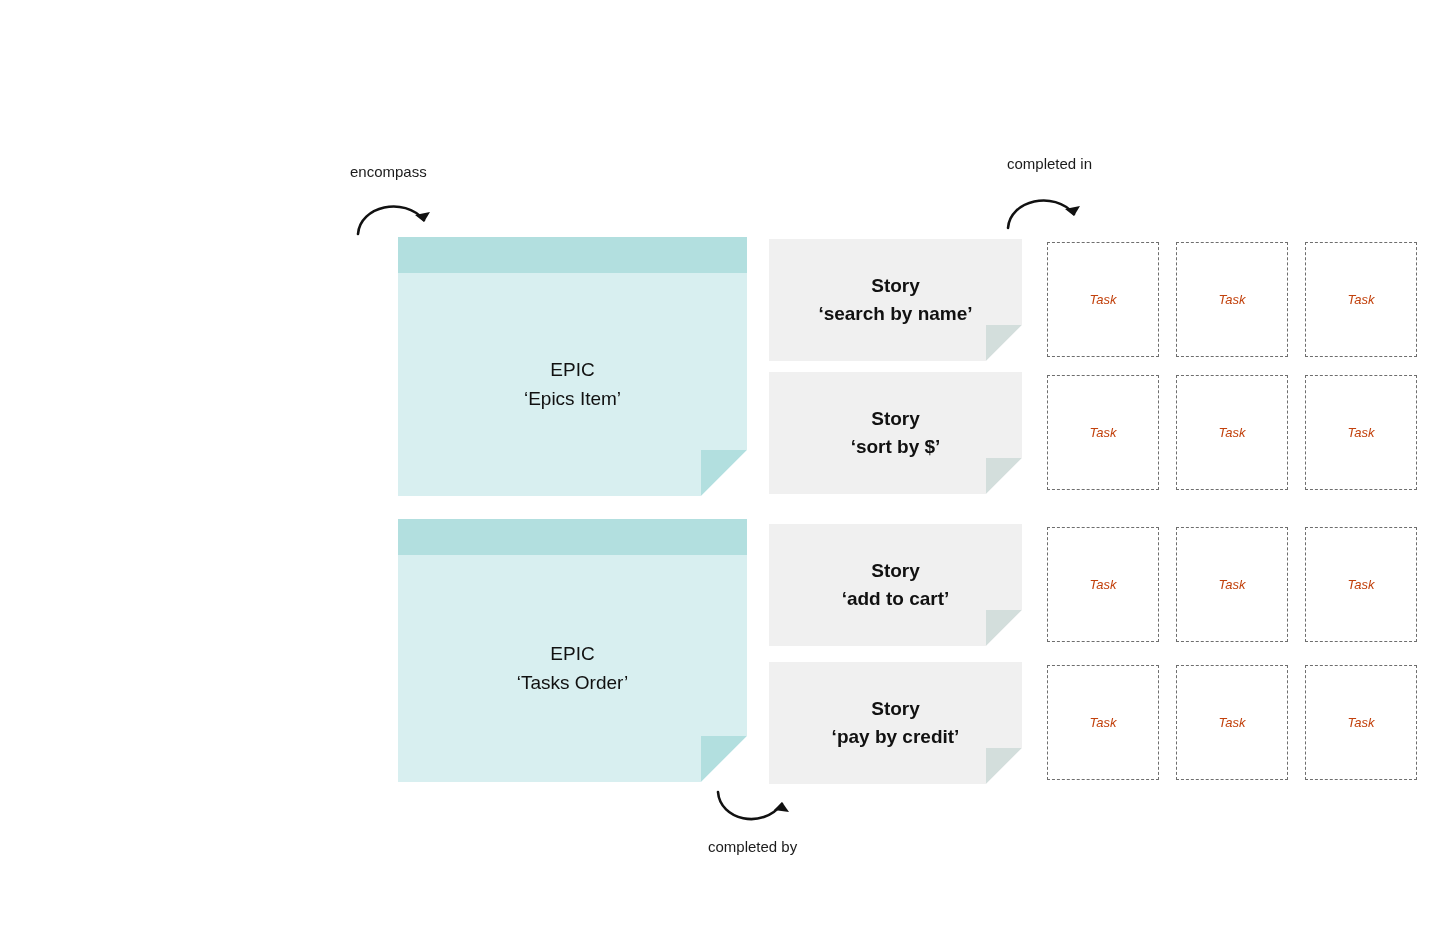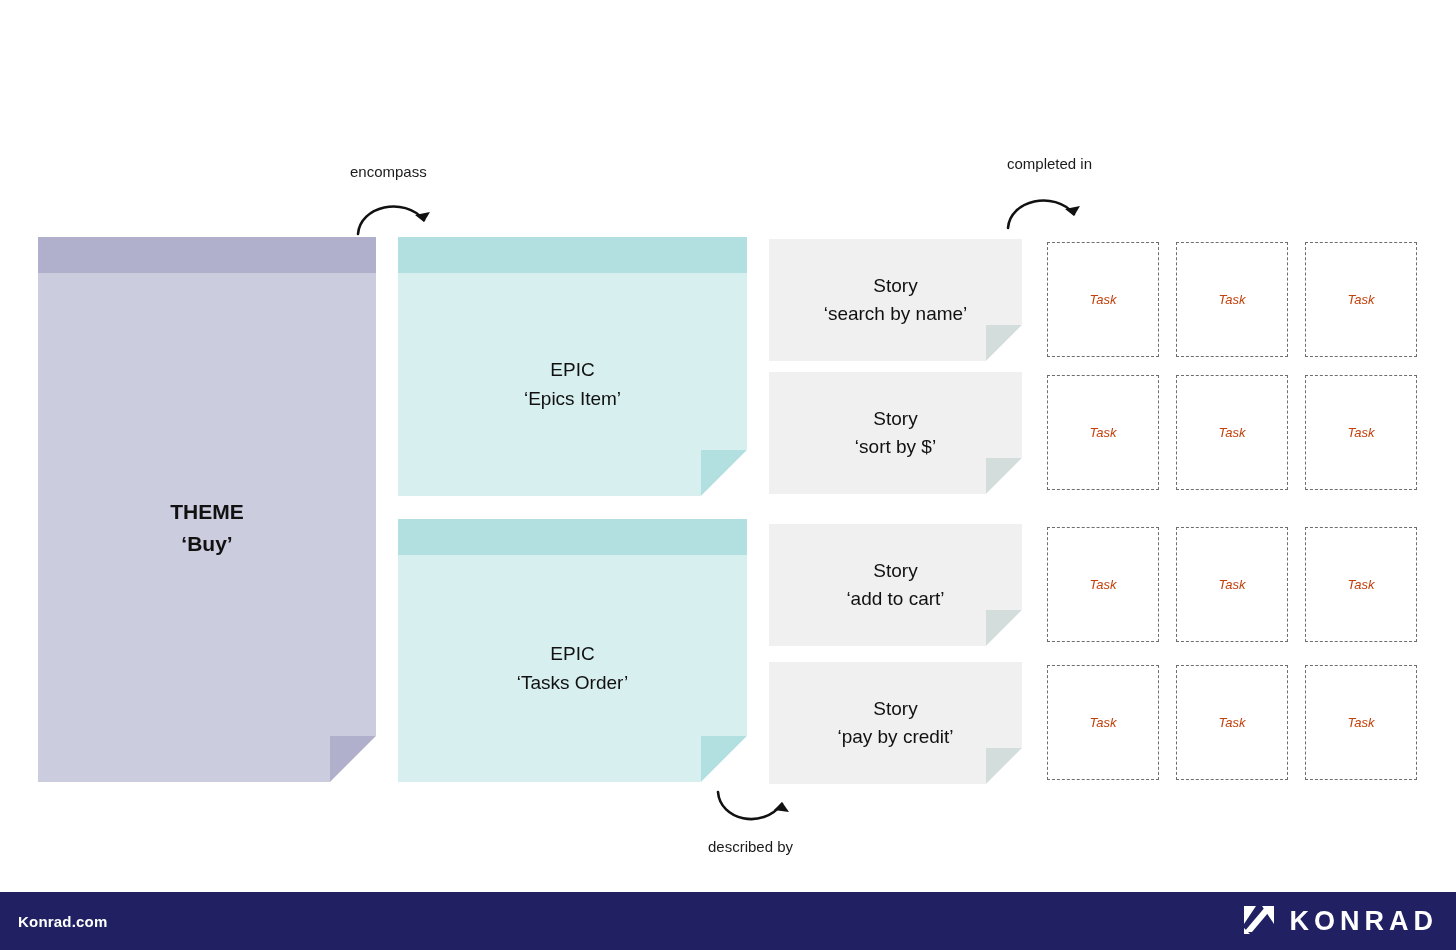--- a/index.html
+++ b/index.html
@@ -124,20 +124,21 @@
   .epic-card .fold .tri-dark { background: #b2dfdf; }
   .epic-1 { top: 237px; height: 259px; }
   .epic-2 { top: 519px; height: 263px; }
 
   
   .story-card {
     left: 769px;
     width: 253px;
     height: 122px;
     background: #f0f0f0;
+    font-weight: bold;
   }
   .story-card .card-band { height: 0; }
   .story-card .fold {
     width: 36px;
     height: 36px;
   }
   .story-card .fold .tri-dark { background: #d3dedc; }
   .story-1 { top: 239px; }
   .story-2 { top: 372px; }
   .story-3 { top: 524px; }
@@ -212,35 +213,22 @@
       <path d="M72 32 L63 25 L78 22 Z" fill="#111"></path>
     </svg>
   </div>
 
   <div class="annot-arrow" style="left:710px; top:786px;">
     <svg width="90" height="46" viewBox="0 0 90 46">
       <path d="M8 6 C10 34, 52 44, 72 18" fill="none" stroke="#111" stroke-width="2.6" stroke-linecap="round"></path>
       <path d="M72 16 L64 24 L79 26 Z" fill="#111"></path>
     </svg>
   </div>
-  <div class="annot-label" style="left:708px; top:838px;">described by</div>
-
-  <div class="card theme-card">
-    <div class="card-band"></div>
-    <div class="card-body">
-      <div class="card-text">
-        <span class="l1">THEME</span>
-        <span class="l2">‘Buy’</span>
-      </div>
-      <div class="fold">
-        <div class="tri-dark"></div>
-          <div class="tri-white"></div>
-      </div>
-    </div>
-  </div>
+  <div class="annot-label" style="left:708px; top:838px;">completed by</div>
+
 
   <div class="card epic-card epic-1">
     <div class="card-band"></div>
     <div class="card-body">
       <div class="card-text">
         <span class="l1">EPIC</span>
         <span class="l2">‘Epics Item’</span>
       </div>
       <div class="fold">
         <div class="tri-dark"></div>
@@ -328,28 +316,14 @@
   <div class="task-box" style="left:1305px; top:375px;">Task</div>
 
   <div class="task-box" style="left:1047px; top:527px;">Task</div>
   <div class="task-box" style="left:1176px; top:527px;">Task</div>
   <div class="task-box" style="left:1305px; top:527px;">Task</div>
 
   <div class="task-box" style="left:1047px; top:665px;">Task</div>
   <div class="task-box" style="left:1176px; top:665px;">Task</div>
   <div class="task-box" style="left:1305px; top:665px;">Task</div>
 
-  <div class="footer">
-    <div class="footer-site">Konrad.com</div>
-    <div class="footer-brand">
-      <span>
-        <svg width="34" height="34" viewBox="0 0 34 34">
-          <polygon points="2,4 14,4 2,22" fill="#ffffff"></polygon>
-          <polygon points="32,4 32,22 20,4" fill="#ffffff"></polygon>
-          <polygon points="2,30 10,30 32,4 24,4" fill="#ffffff"></polygon>
-          <polygon points="2,26 2,32 8,32" fill="#ffffff"></polygon>
-        </svg>
-      </span>
-      <span class="footer-wordmark">KONRAD</span>
-    </div>
-  </div>
 
 </div>
 
 </body></html>

